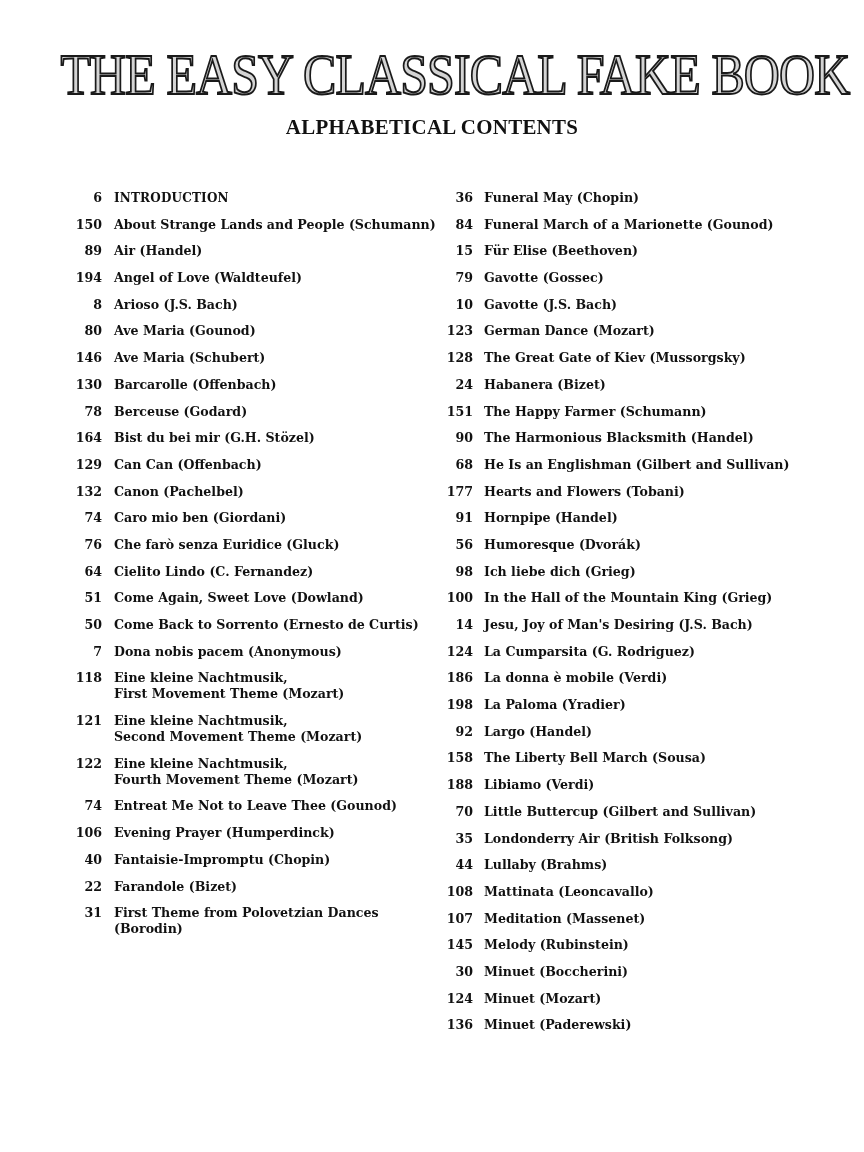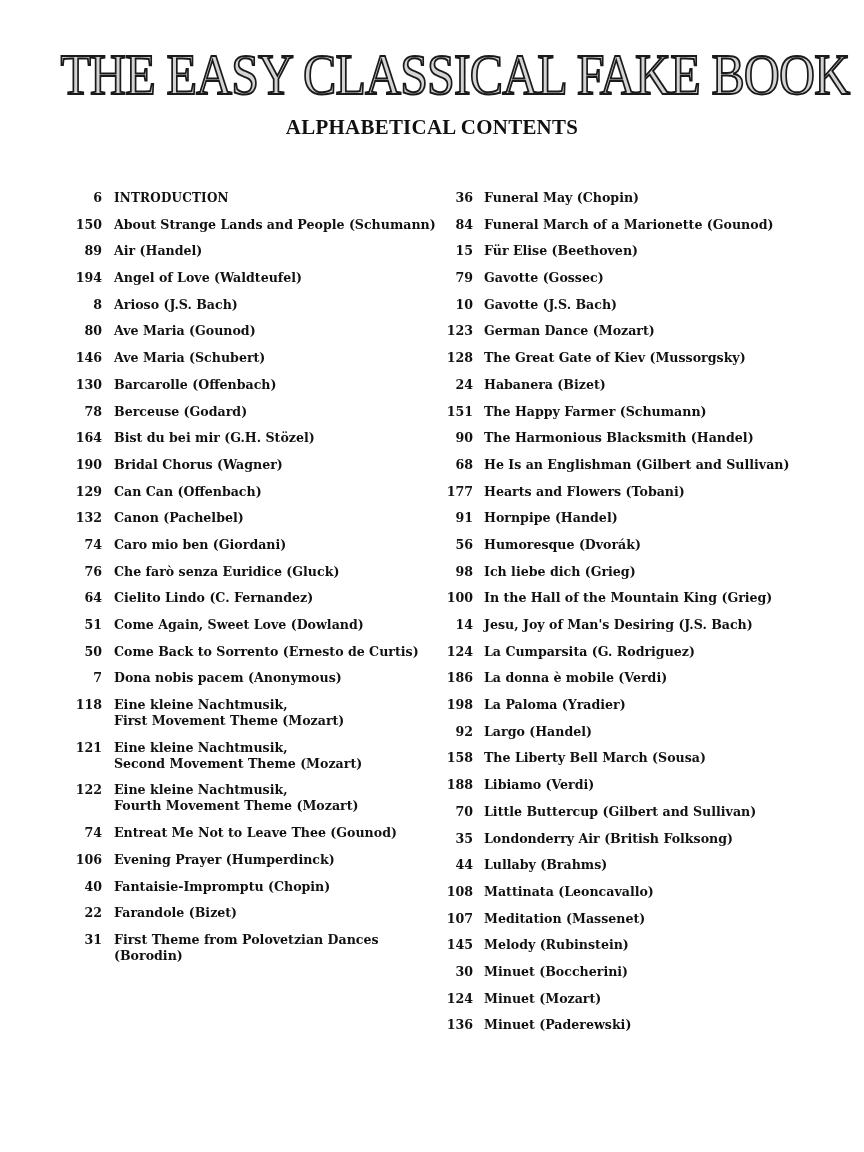--- a/index.html
+++ b/index.html
@@ -69,24 +69,20 @@
     </div>
     <div class="entry">
       <span class="page">78</span>
       <span class="name">Berceuse (Godard)</span>
     </div>
     <div class="entry">
       <span class="page">164</span>
       <span class="name">Bist du bei mir (G.H. Stözel)</span>
     </div>
     <div class="entry">
-      <span class="page">190</span>
-      <span class="name">Bridal Chorus (Wagner)</span>
-    </div>
-    <div class="entry">
       <span class="page">129</span>
       <span class="name">Can Can (Offenbach)</span>
     </div>
     <div class="entry">
       <span class="page">132</span>
       <span class="name">Canon (Pachelbel)</span>
     </div>
     <div class="entry">
       <span class="page">74</span>
       <span class="name">Caro mio ben (Giordani)</span>

